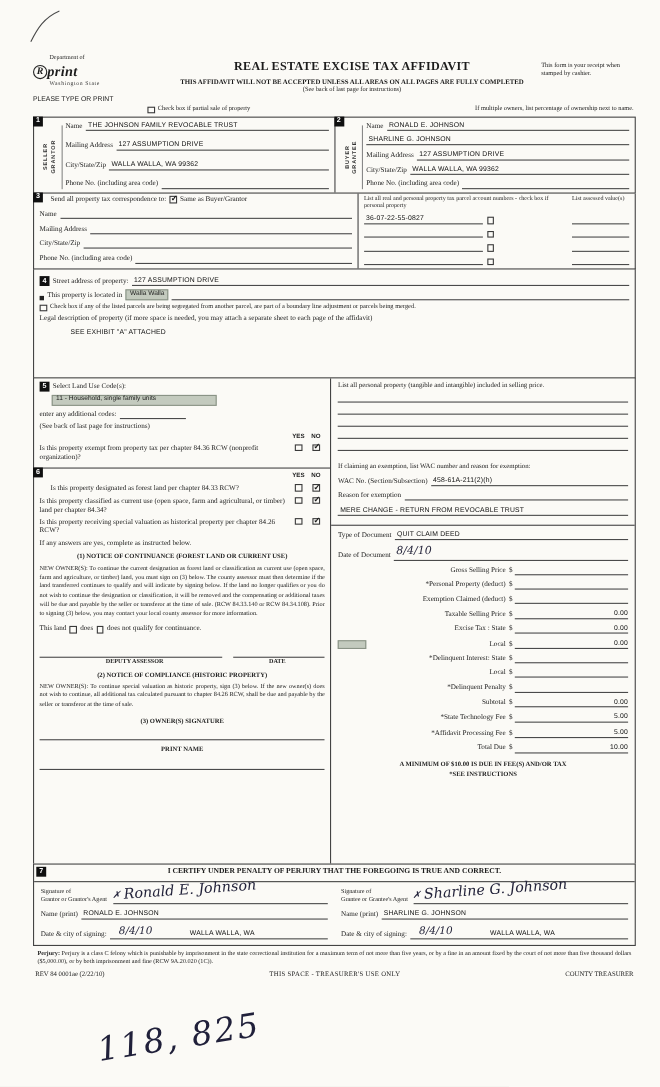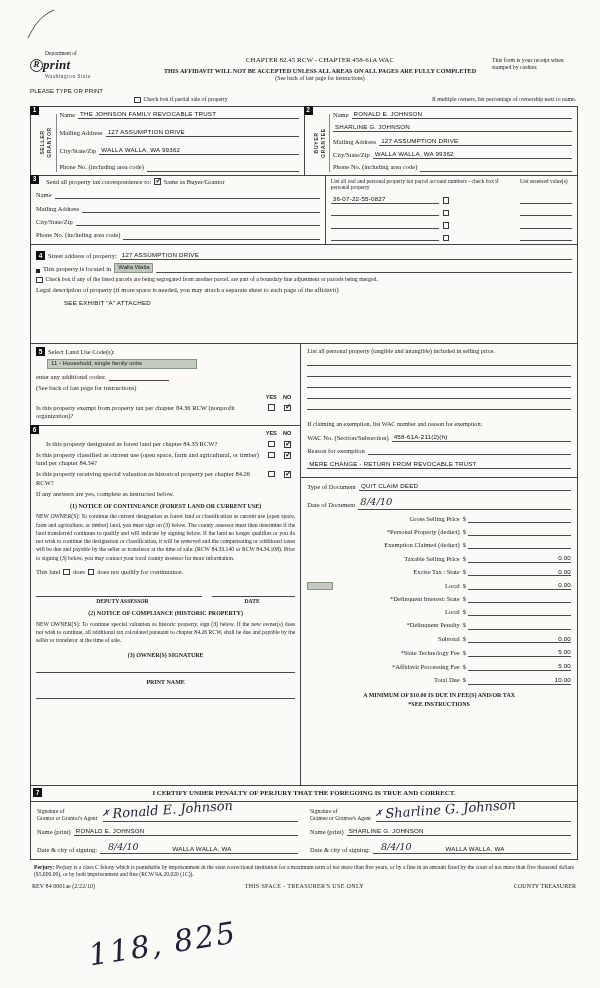--- a/index.html
+++ b/index.html
@@ -155,21 +155,21 @@
         <div class="logo-row">
           <span class="logo-circle">
               <span>R</span>
             </span>
             <span class="logo-word">print</span>
         </div>
         <div class="logo-sub">Washington State</div>
         <div class="please-type">PLEASE TYPE OR PRINT</div>
       </div>
       <div class="title-block">
-        <div class="chapter">CHAPTER 82.45 RCW - CHAPTER 458-61A WAC</div>
+        <div class="title">REAL ESTATE EXCISE TAX AFFIDAVIT</div>
         <div class="warning">THIS AFFIDAVIT WILL NOT BE ACCEPTED UNLESS ALL AREAS ON ALL PAGES ARE FULLY COMPLETED</div>
         <div class="see-back">(See back of last page for instructions)</div>
       </div>
       <div class="receipt-note">This form is your receipt when stamped by cashier.</div>
     </div>
 
     <div class="partial-row">
       <span class="cb"></span>
       <span>Check box if partial sale of property</span>
       <span class="right-note">If multiple owners, list percentage of ownership next to name.</span>

